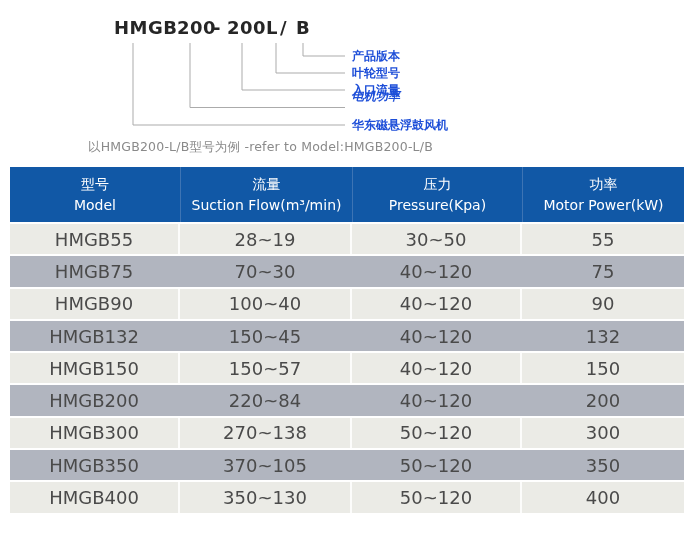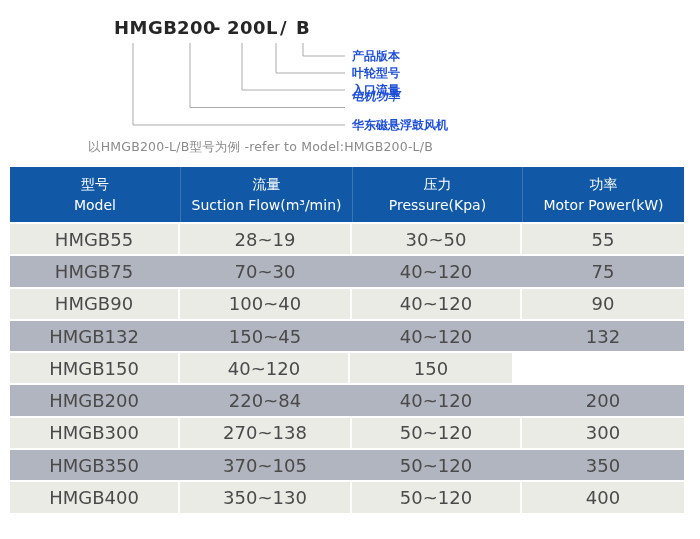--- a/index.html
+++ b/index.html
@@ -147,20 +147,21 @@
           <div class="tcell c3">90</div>
         </div>
         <div class="trow dark">
           <div class="tcell c0">HMGB132</div>
           <div class="tcell c1">150~45</div>
           <div class="tcell c2">40~120</div>
           <div class="tcell c3">132</div>
         </div>
         <div class="trow light">
           <div class="tcell c0">HMGB150</div>
+          <div class="tcell c1">150~57</div>
           <div class="tcell c2">40~120</div>
           <div class="tcell c3">150</div>
         </div>
         <div class="trow dark">
           <div class="tcell c0">HMGB200</div>
           <div class="tcell c1">220~84</div>
           <div class="tcell c2">40~120</div>
           <div class="tcell c3">200</div>
         </div>
         <div class="trow light">

